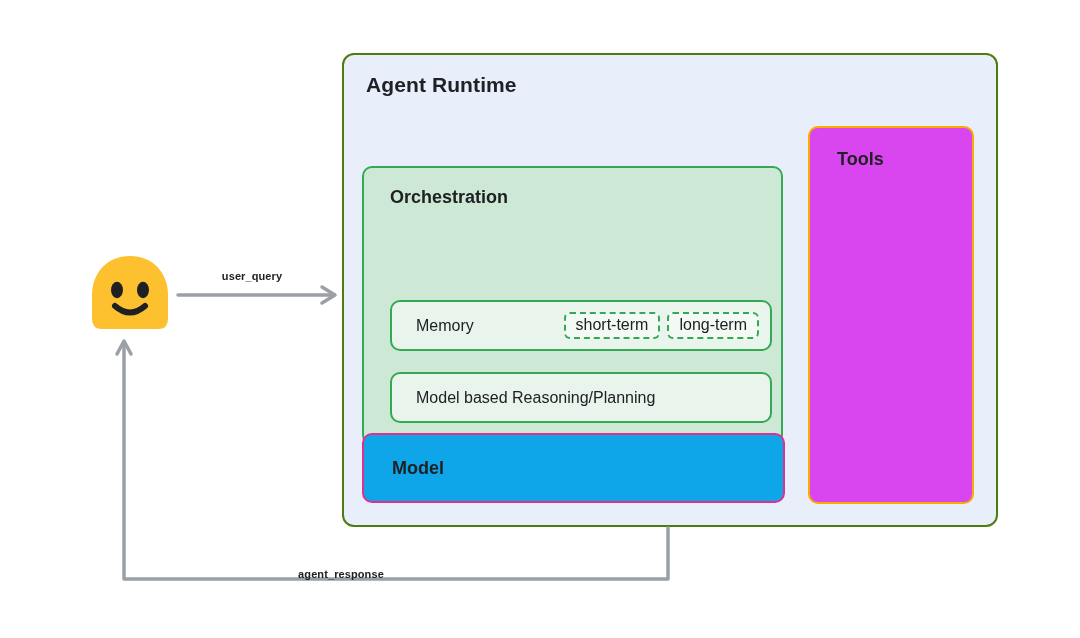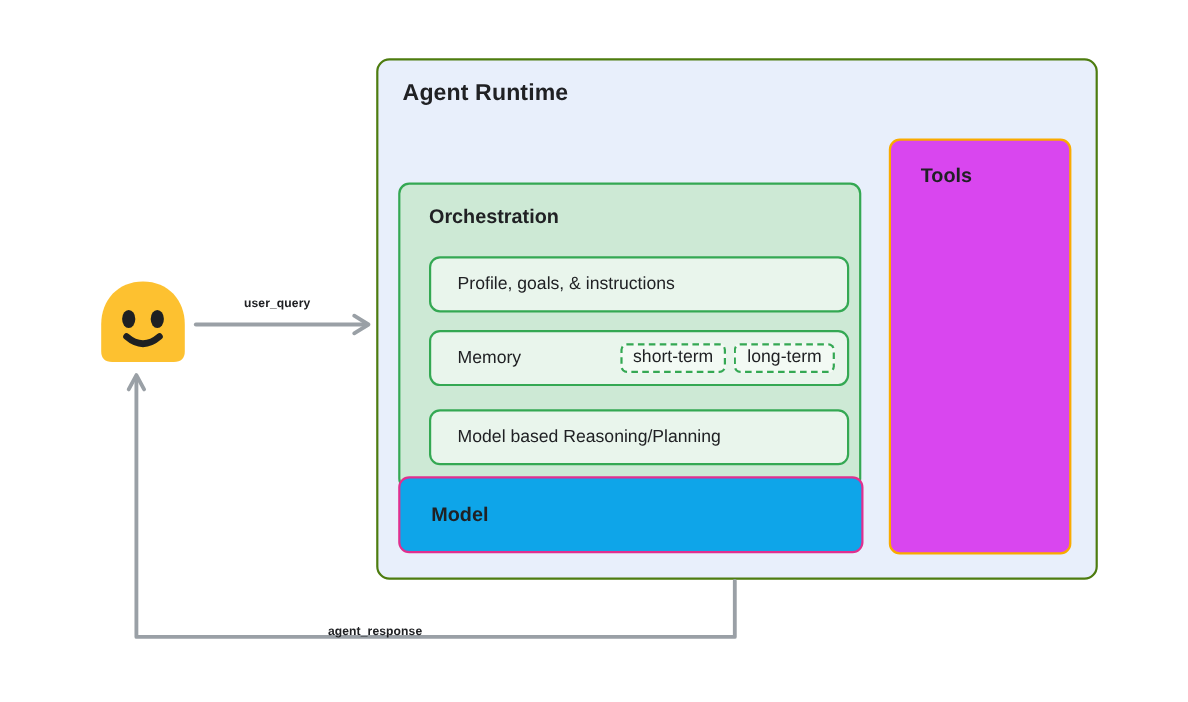--- a/index.html
+++ b/index.html
@@ -124,23 +124,20 @@
     <ellipse cx="55" cy="37" rx="6" ry="8.2" fill="#1E2022"></ellipse>
     <path d="M27,53 Q42,66 57,53" stroke="#1E2022" stroke-width="6" fill="none" stroke-linecap="round"></path>
   </svg>
 
   <div class="abs runtime">
     <div class="abs runtime-title">Agent Runtime</div>
 
     <div class="abs orch">
       <div class="abs orch-title">Orchestration</div>
 
-      <div class="abs inner-box b1">
-        <span>Profile, goals, &amp; instructions</span>
-      </div>
 
       <div class="abs inner-box b3">
         <span>Model based Reasoning/Planning</span>
       </div>
 
       <div class="abs inner-box b2">
         <span>Memory</span>
         <span class="spacer"></span>
         <span class="tag">short-term</span>
         <span class="tag">long-term</span>

